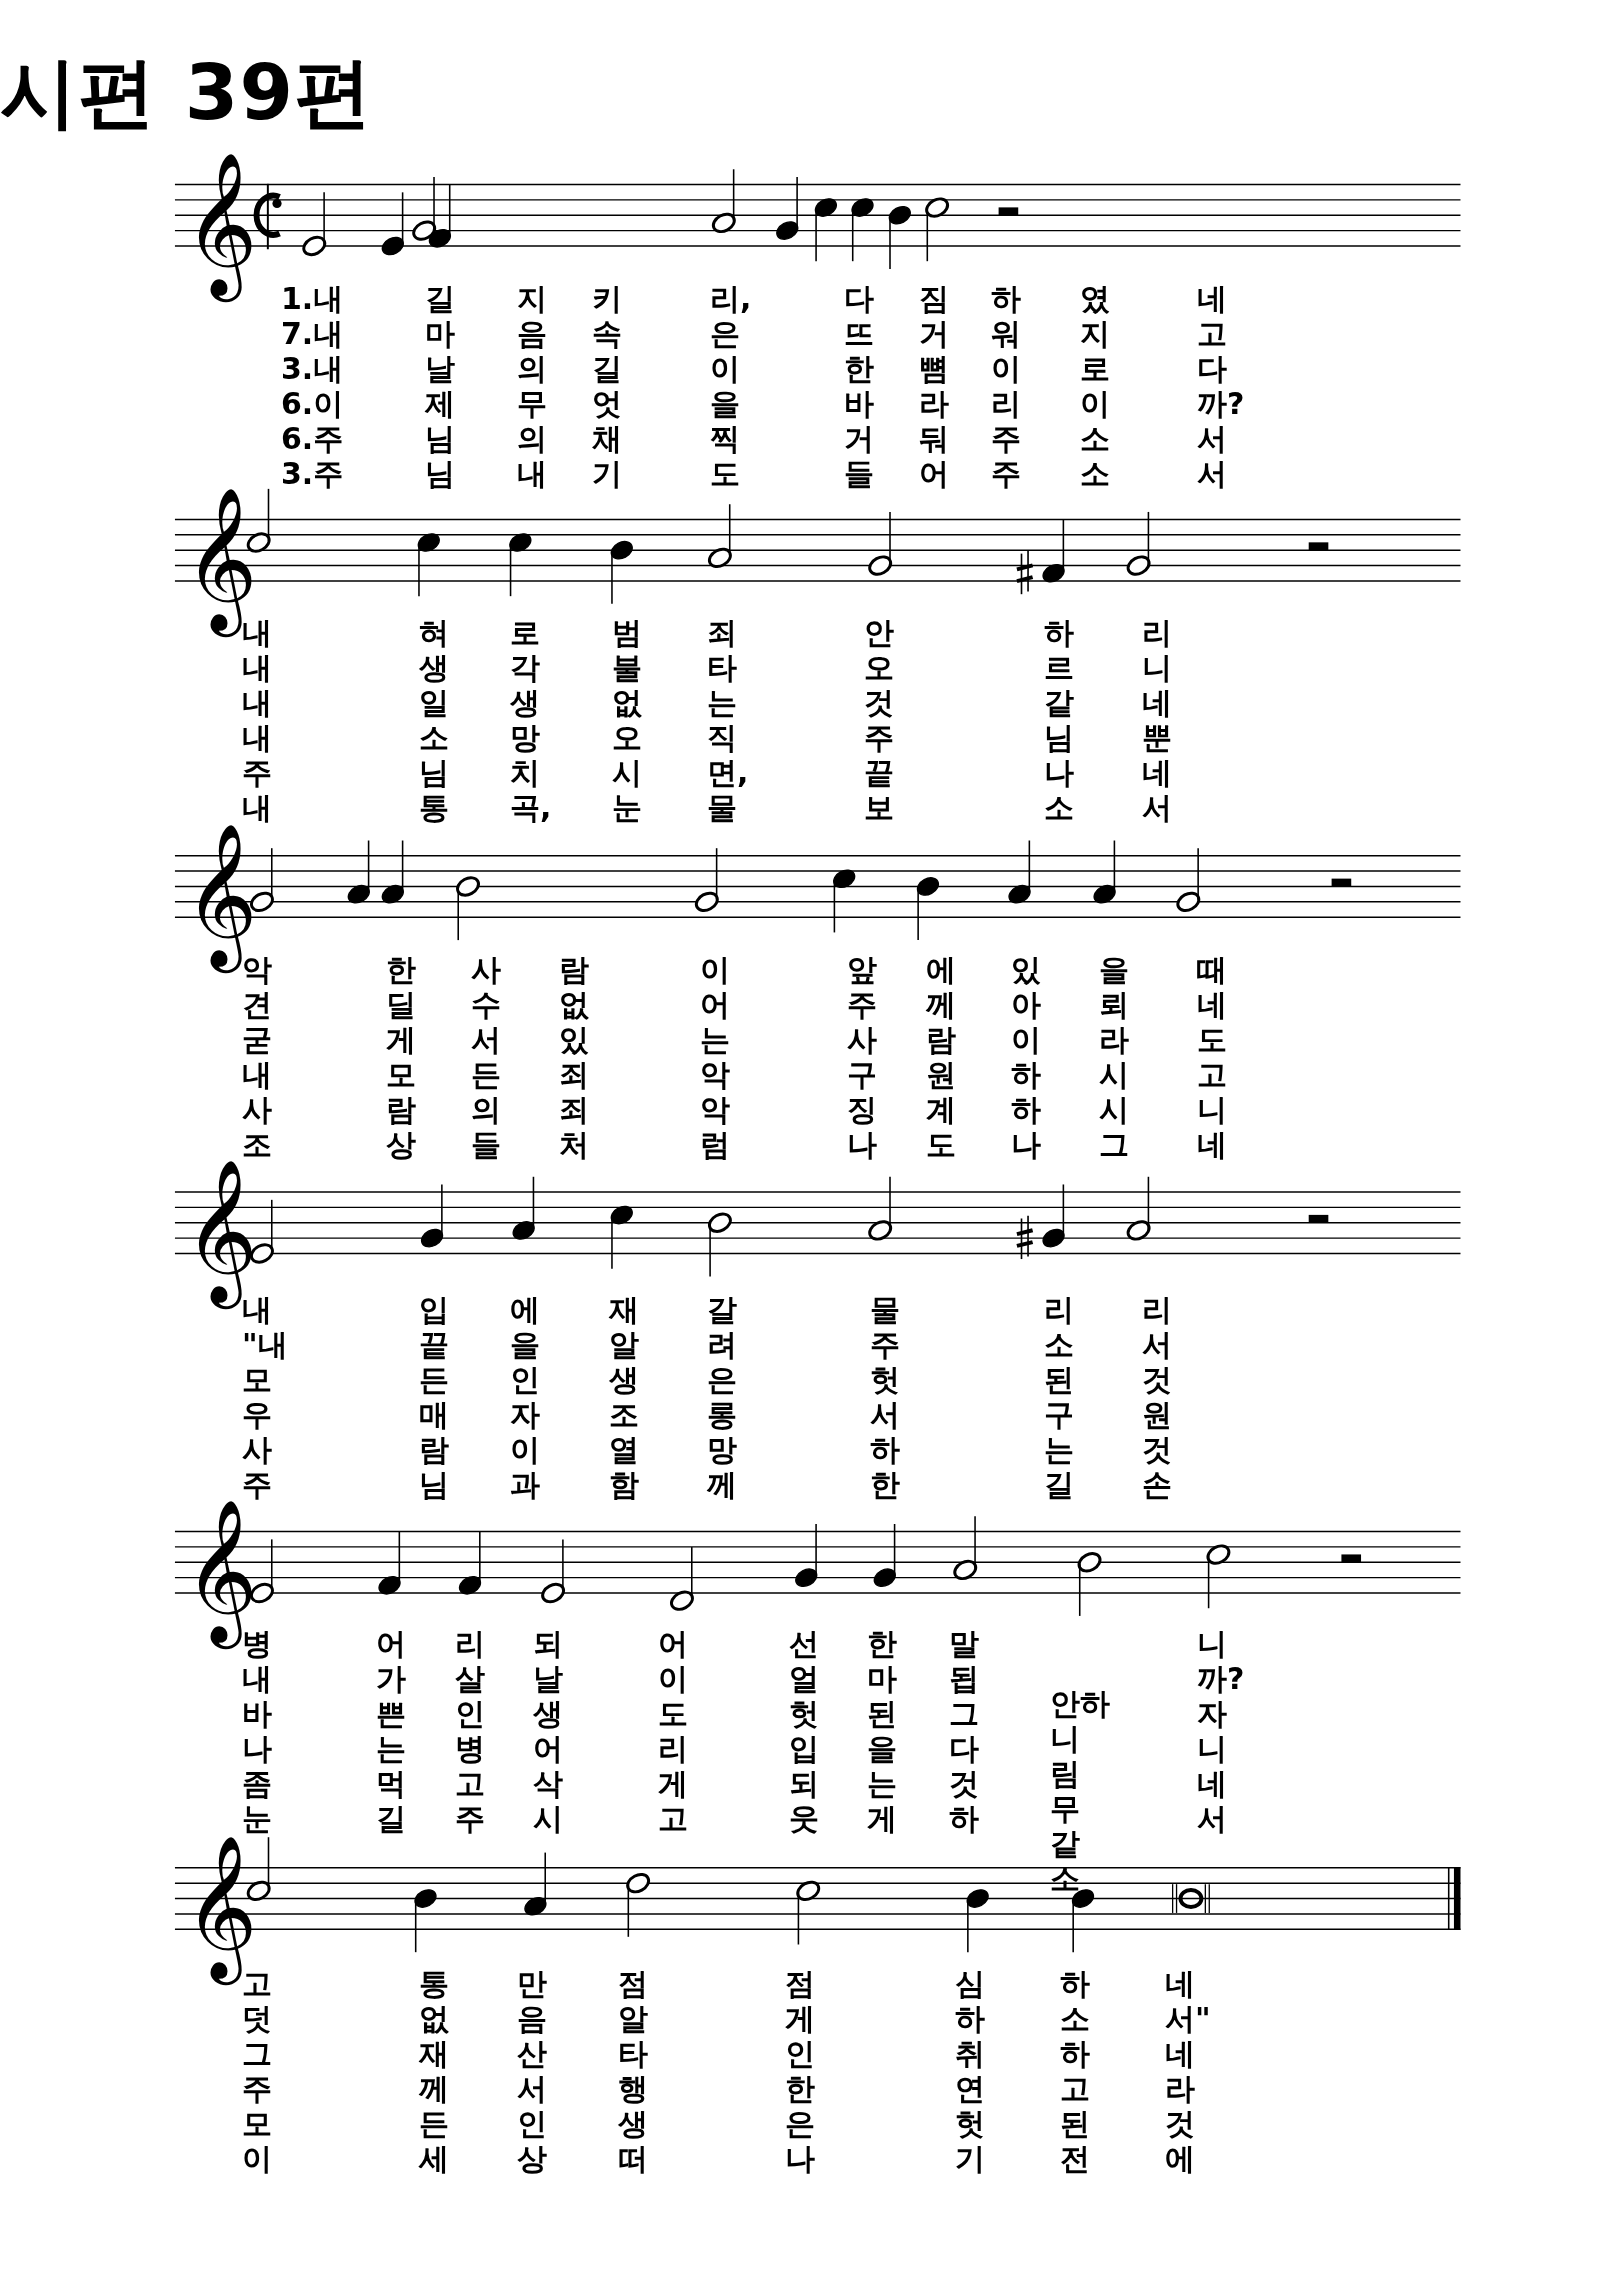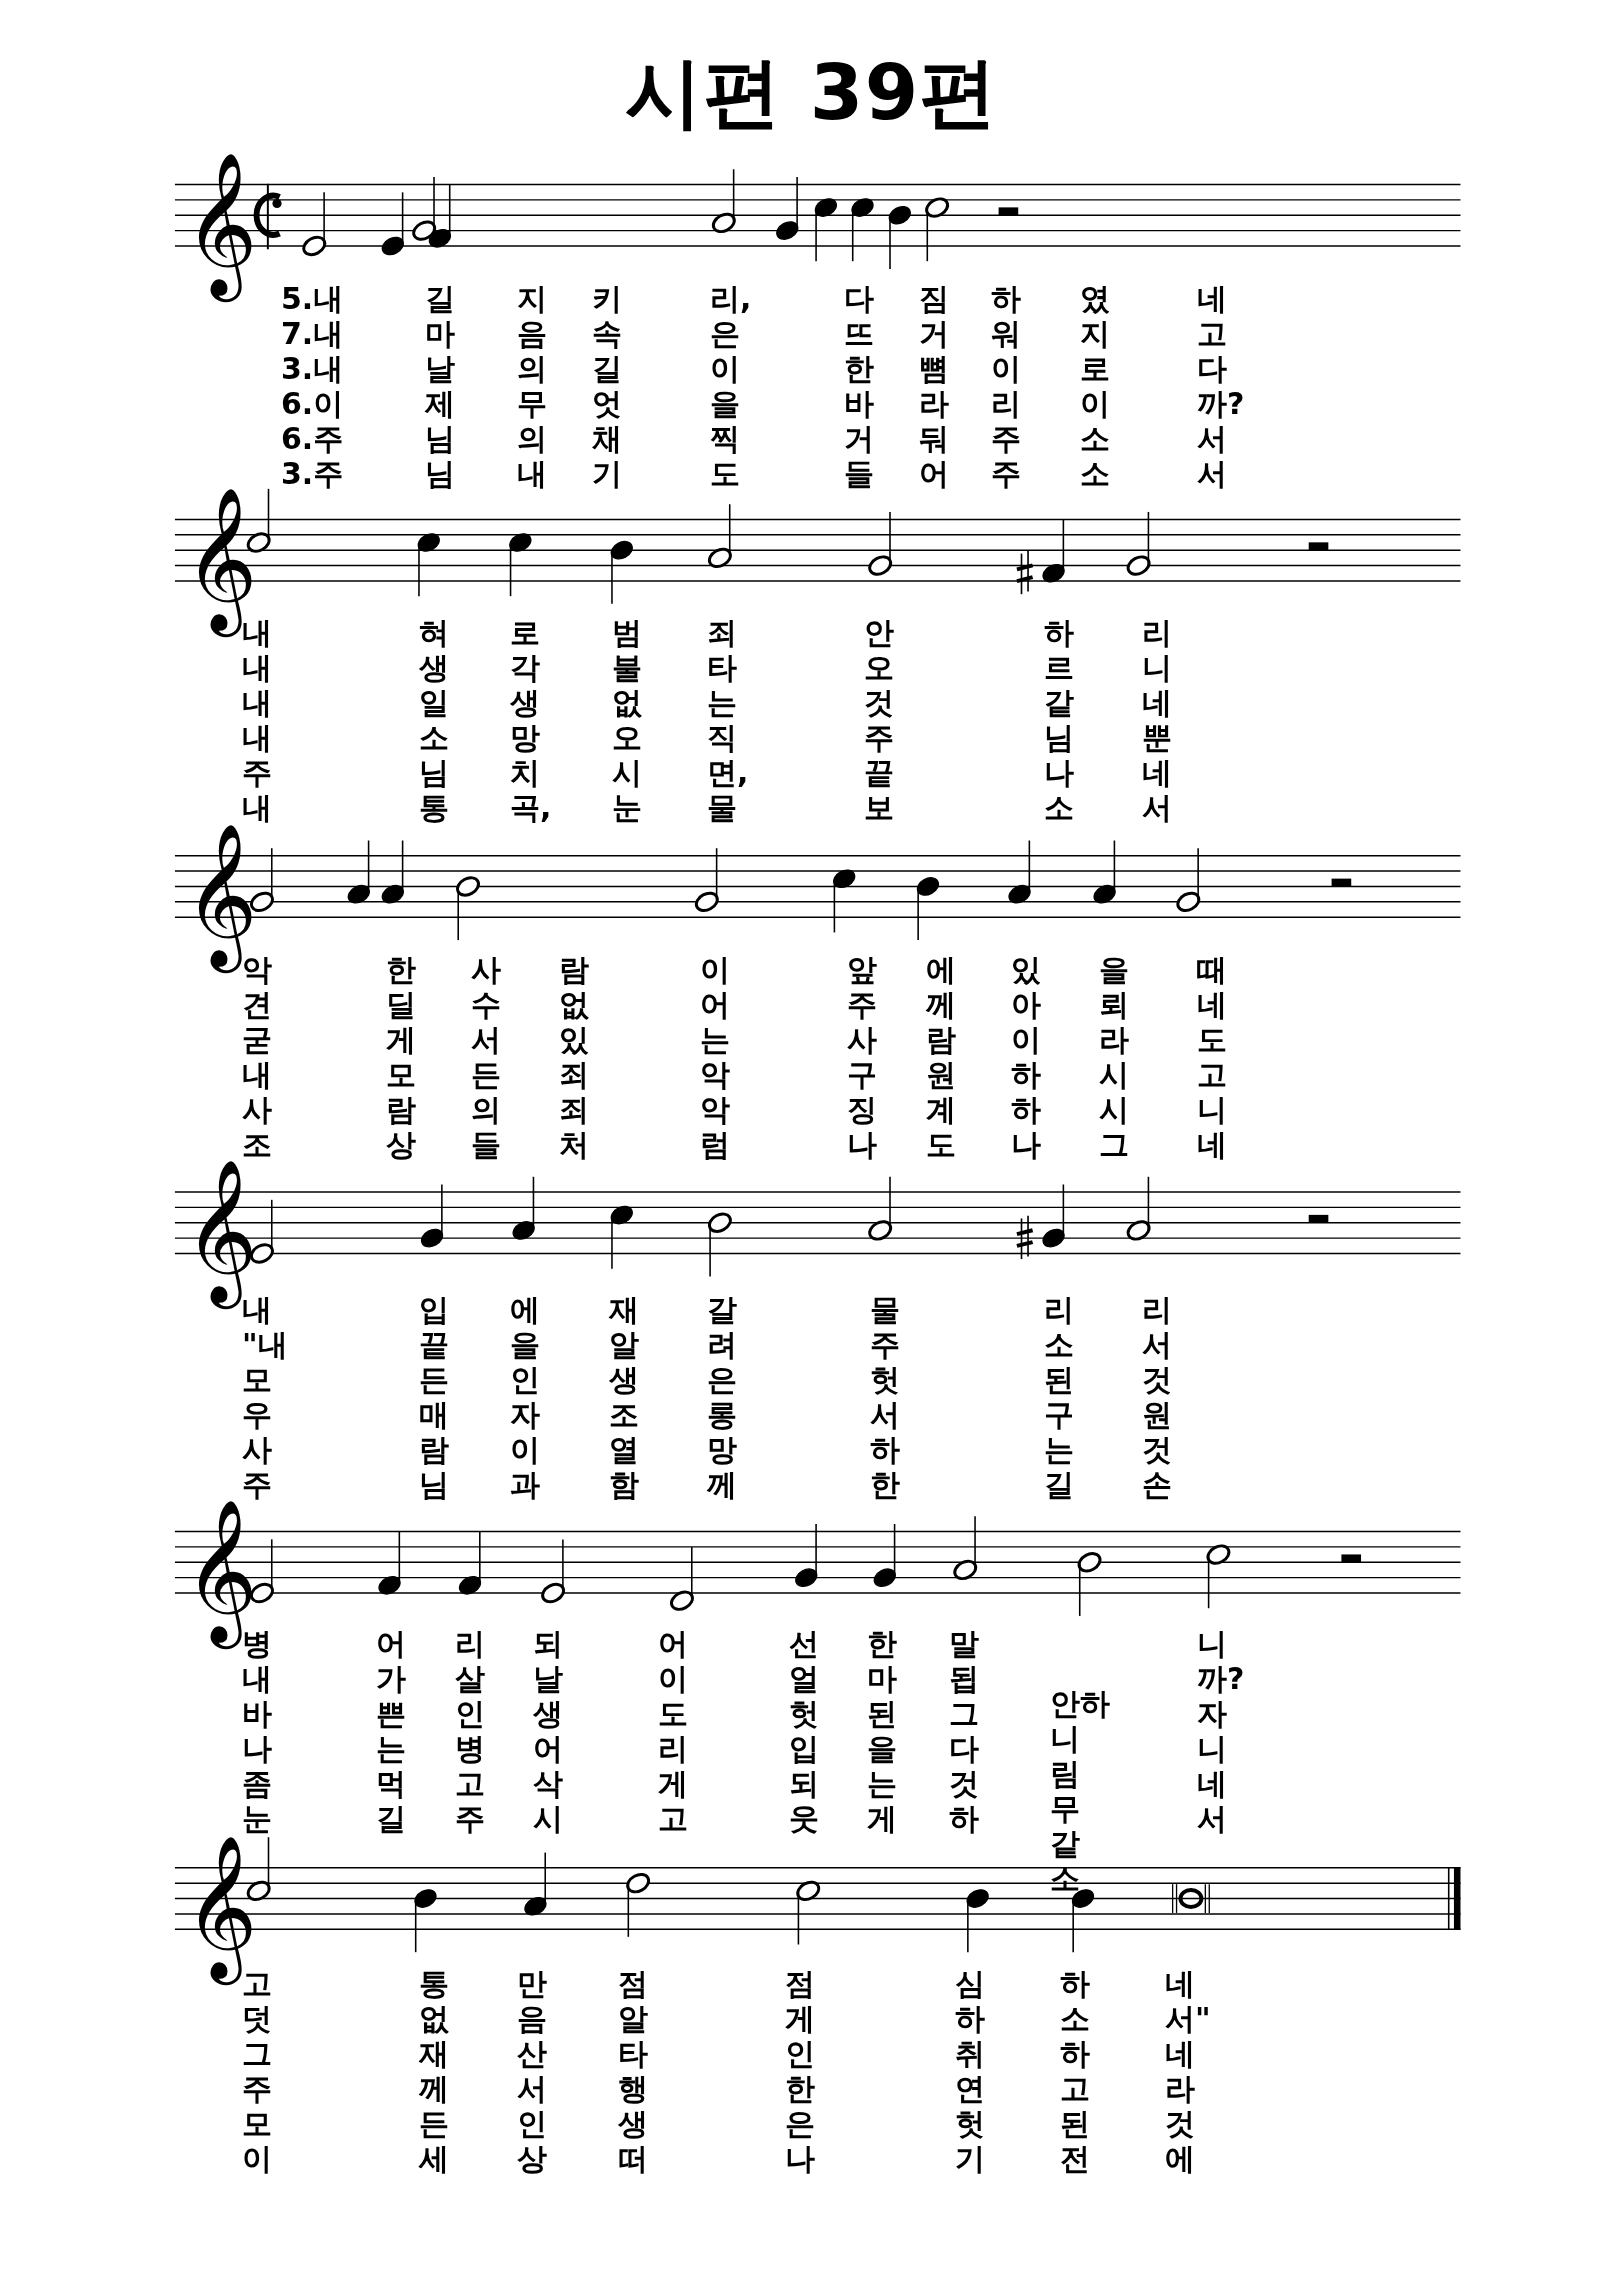--- a/index.html
+++ b/index.html
@@ -1,18 +1,18 @@
 <!DOCTYPE html>
 <html style="font-size:10.5px"><head>
 <meta charset="utf-8">
 <style>
   html, body { margin: 0; padding: 0; background: #ffffff; }
   body { width: 1623px; height: 2295px; position: relative; overflow: hidden;
          font-family: "DejaVu Sans", sans-serif; color: #000; }
-  .title { position: absolute; left: 0; width: 1623px; top: 54px; text-align: center;
+  .title { position: absolute; left: 0; width: 1623px; top: 54px; 
            font-family: "DejaVu Sans", sans-serif; font-weight: bold; font-size: 77px;
            letter-spacing: 1.3px; line-height: 1; }
   .system { position: absolute; left: 0; width: 1623px; }
   .staff-svg { position: absolute; left: 0; top: 0; }
   .lyric-col { position: absolute; font-family: "DejaVu Sans", sans-serif; font-weight: bold;
                font-size: 30px; line-height: 35px; white-space: pre; transform: scaleX(1.0);
                text-align: left; }
   .lyric-syl { display: block; height: 35px; }
 </style>
 </head>
@@ -70,21 +70,21 @@
           <line x1="1360" x2="1360" y1="331" y2="411" stroke="#000" stroke-width="2.4"></line>
         </g>
         <g>
           <ellipse cx="1432" cy="317.25" rx="17" ry="12" transform="rotate(-28 1432 317.25)" fill="#fff" stroke="#000" stroke-width="4.5"></ellipse>
           <line x1="1417" x2="1417" y1="319.25" y2="399.25" stroke="#000" stroke-width="2.4"></line>
         </g>
         <g>
           <rect x="1526" y="317" width="30" height="12" fill="#000"></rect>
         </g>
       </svg>
-      <div class="lyric-col" style="left: 281px; top: 281px;"><span class="lyric-syl">5.내</span><span class="lyric-syl">7.내</span><span class="lyric-syl">3.내</span><span class="lyric-syl">6.이</span><span class="lyric-syl">6.주</span><span class="lyric-syl">3.주</span></div>
+      <div class="lyric-col" style="left: 281px; top: 281px;"><span class="lyric-syl">1.내</span><span class="lyric-syl">7.내</span><span class="lyric-syl">3.내</span><span class="lyric-syl">6.이</span><span class="lyric-syl">6.주</span><span class="lyric-syl">3.주</span></div>
       <div class="lyric-col" style="left: 425px; top: 281px;"><span class="lyric-syl">길</span><span class="lyric-syl">마</span><span class="lyric-syl">날</span><span class="lyric-syl">제</span><span class="lyric-syl">님</span><span class="lyric-syl">님</span></div>
       <div class="lyric-col" style="left: 517px; top: 281px;"><span class="lyric-syl">지</span><span class="lyric-syl">음</span><span class="lyric-syl">의</span><span class="lyric-syl">무</span><span class="lyric-syl">의</span><span class="lyric-syl">내</span></div>
       <div class="lyric-col" style="left: 592px; top: 281px;"><span class="lyric-syl">키</span><span class="lyric-syl">속</span><span class="lyric-syl">길</span><span class="lyric-syl">엇</span><span class="lyric-syl">채</span><span class="lyric-syl">기</span></div>
       <div class="lyric-col" style="left: 710px; top: 281px;"><span class="lyric-syl">리,</span><span class="lyric-syl">은</span><span class="lyric-syl">이</span><span class="lyric-syl">을</span><span class="lyric-syl">찍</span><span class="lyric-syl">도</span></div>
       <div class="lyric-col" style="left: 844px; top: 281px;"><span class="lyric-syl">다</span><span class="lyric-syl">뜨</span><span class="lyric-syl">한</span><span class="lyric-syl">바</span><span class="lyric-syl">거</span><span class="lyric-syl">들</span></div>
       <div class="lyric-col" style="left: 919px; top: 281px;"><span class="lyric-syl">짐</span><span class="lyric-syl">거</span><span class="lyric-syl">뼘</span><span class="lyric-syl">라</span><span class="lyric-syl">둬</span><span class="lyric-syl">어</span></div>
       <div class="lyric-col" style="left: 991px; top: 281px;"><span class="lyric-syl">하</span><span class="lyric-syl">워</span><span class="lyric-syl">이</span><span class="lyric-syl">리</span><span class="lyric-syl">주</span><span class="lyric-syl">주</span></div>
       <div class="lyric-col" style="left: 1080px; top: 281px;"><span class="lyric-syl">였</span><span class="lyric-syl">지</span><span class="lyric-syl">로</span><span class="lyric-syl">이</span><span class="lyric-syl">소</span><span class="lyric-syl">소</span></div>
       <div class="lyric-col" style="left: 1197px; top: 281px;"><span class="lyric-syl">네</span><span class="lyric-syl">고</span><span class="lyric-syl">다</span><span class="lyric-syl">까?</span><span class="lyric-syl">서</span><span class="lyric-syl">서</span></div>
     </div>

